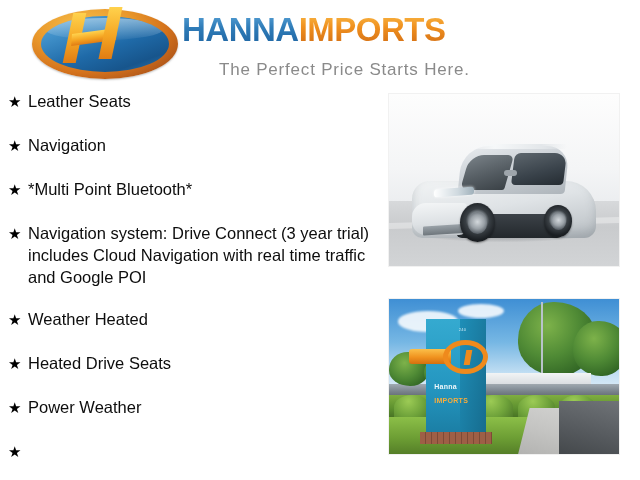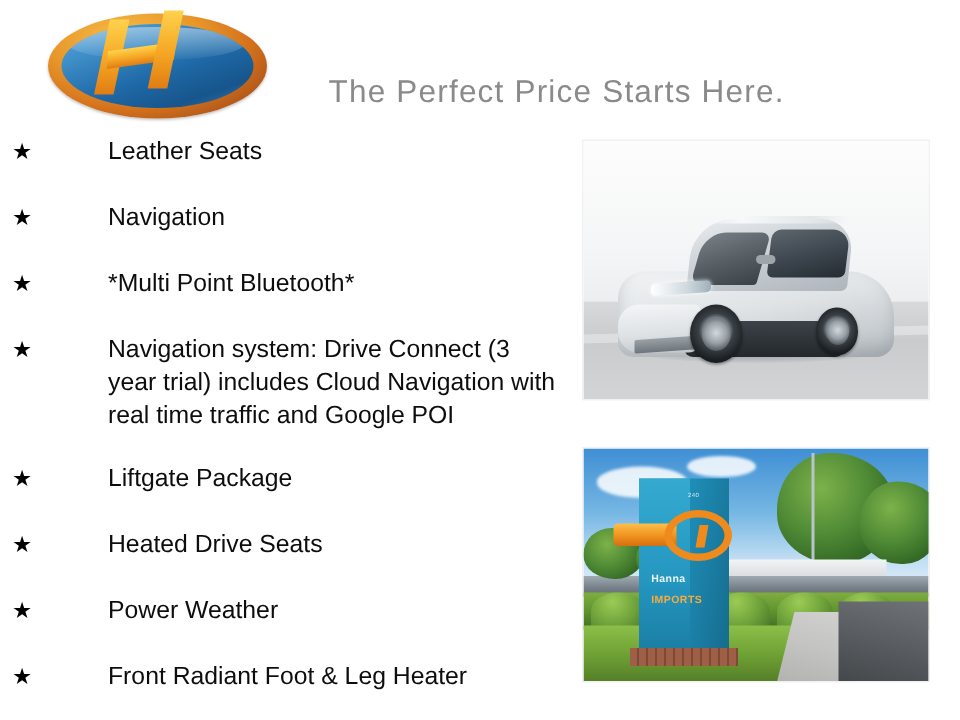--- a/index.html
+++ b/index.html
@@ -91,22 +91,22 @@
   }
   .word-imports {
     background: linear-gradient(180deg, #fbbd4a 0%, #ef8f1e 45%, #cf6a14 100%);
     -webkit-background-clip: text;
     background-clip: text;
     color: transparent;
   }
   .brand-tagline {
     position: absolute;
     left: 219px;
-    top: 50px;
-    font-size: 21px;
+    top: 60px;
+    font-size: 17px;
     color: #8a8a8a;
     letter-spacing: 0.8px;
     white-space: nowrap;
   }
 
   
   .features {
     position: absolute;
     left: 0;
     top: 90px;
@@ -124,21 +124,20 @@
     font-size: 15px;
     line-height: 24px;
     color: #000;
     text-align: left;
   }
   .feature-text {
     flex: 1 1 auto;
     font-size: 16.5px;
     line-height: 22px;
     color: #0d0d0d;
-    margin-left: 44px;
   }
 
   
   .photo {
     position: absolute;
     overflow: hidden;
     background: #ffffff;
   }
   .photo-car {
     left: 388px;
@@ -488,20 +487,23 @@
     <div class="brand-oval-inner">
       <div class="brand-oval-gloss"></div>
     </div>
     <div class="brand-h">
       <span class="bh-left"></span>
       <span class="bh-bar"></span>
       <span class="bh-right"></span>
     </div>
   </div>
 
+  <div class="brand-words">
+    <span class="word-hanna">HANNA</span><span class="word-imports">IMPORTS</span>
+  </div>
 
   <div class="brand-tagline">The Perfect Price Starts Here.</div>
 </div>
 
 <div class="features">
 
   <div class="feature-item">
     <div class="star-icon">★</div>
     <div class="feature-text">Leather Seats</div>
   </div>
@@ -516,36 +518,35 @@
     <div class="feature-text">*Multi Point Bluetooth*</div>
   </div>
 
   <div class="feature-item">
     <div class="star-icon">★</div>
     <div class="feature-text">Navigation system: Drive Connect (3 year trial) includes Cloud Navigation with real time traffic and Google POI</div>
   </div>
 
   <div class="feature-item">
     <div class="star-icon">★</div>
-    <div class="feature-text">Liftgate Package</div>
+    <div class="feature-text">Weather Heated</div>
   </div>
 
   <div class="feature-item">
     <div class="star-icon">★</div>
     <div class="feature-text">Heated Drive Seats</div>
   </div>
 
   <div class="feature-item">
     <div class="star-icon">★</div>
     <div class="feature-text">Power Weather</div>
   </div>
 
   <div class="feature-item">
     <div class="star-icon">★</div>
-    <div class="feature-text">Front Radiant Foot &amp; Leg Heater</div>
   </div>
 
 </div>
 
 <div class="photo photo-car">
   <div class="photo-inner">
     <div class="studio-wall"></div>
     <div class="studio-floor"></div>
     <div class="car-shadow"></div>
     <div class="car">

